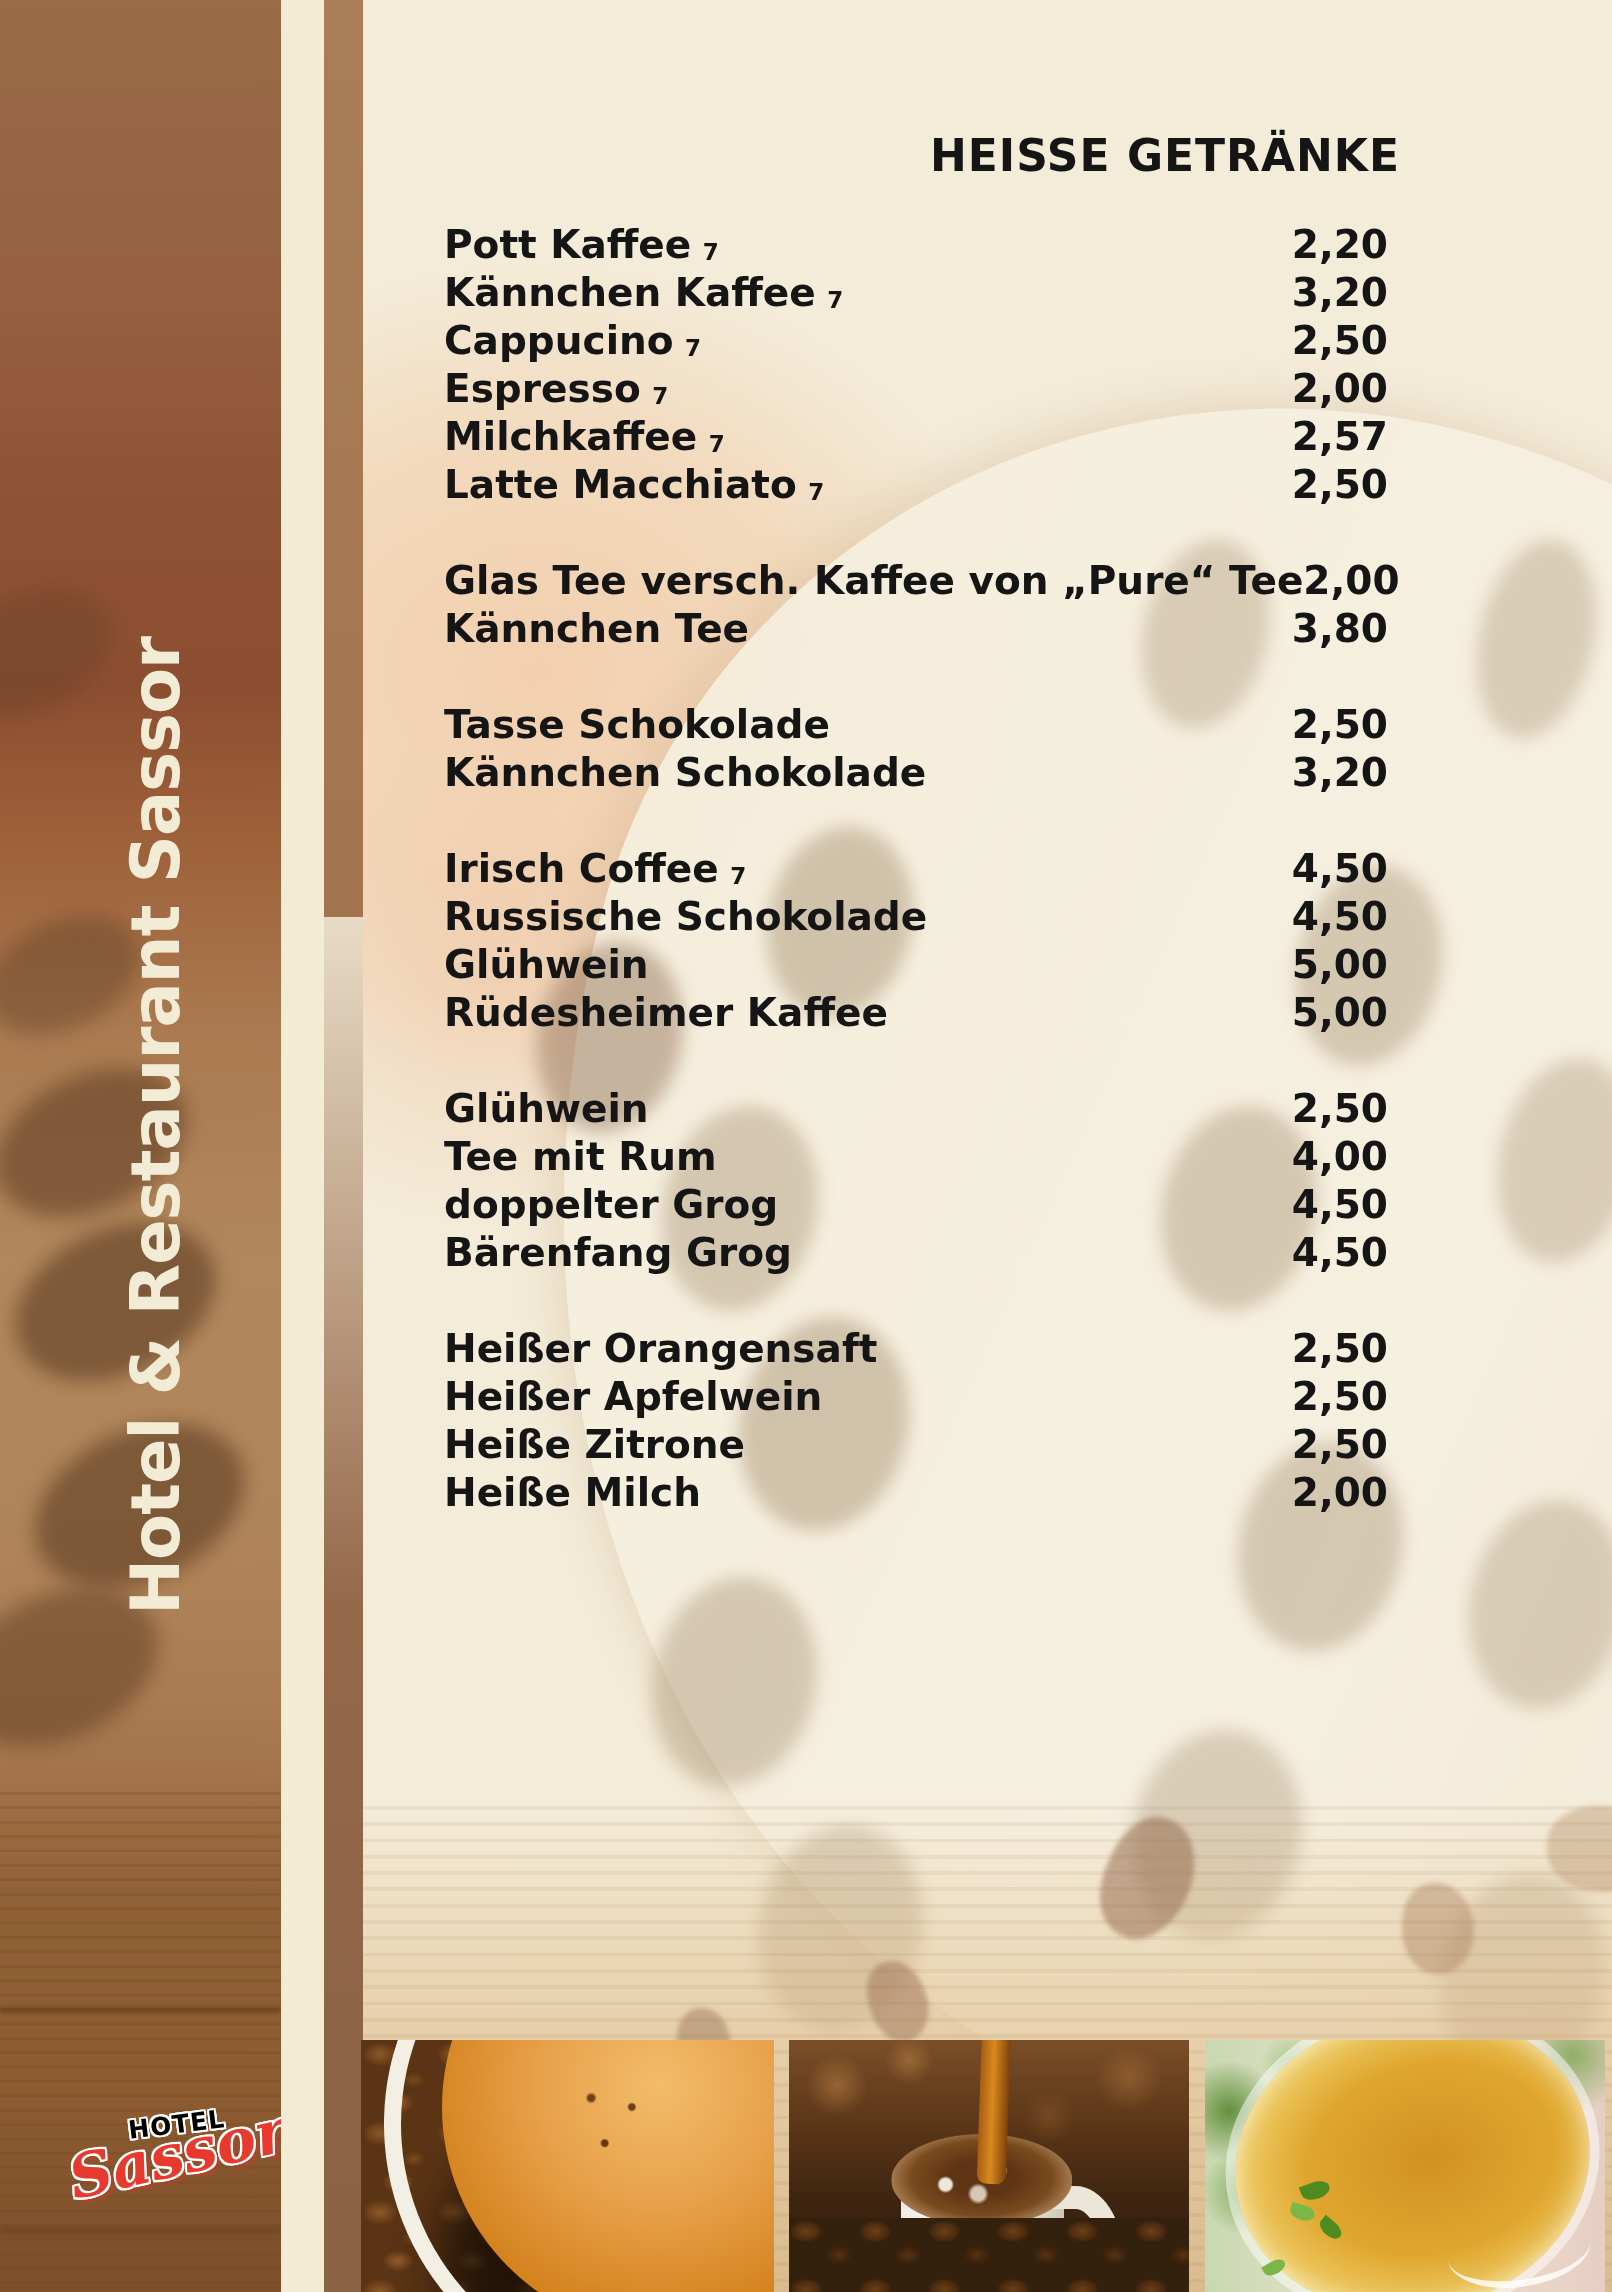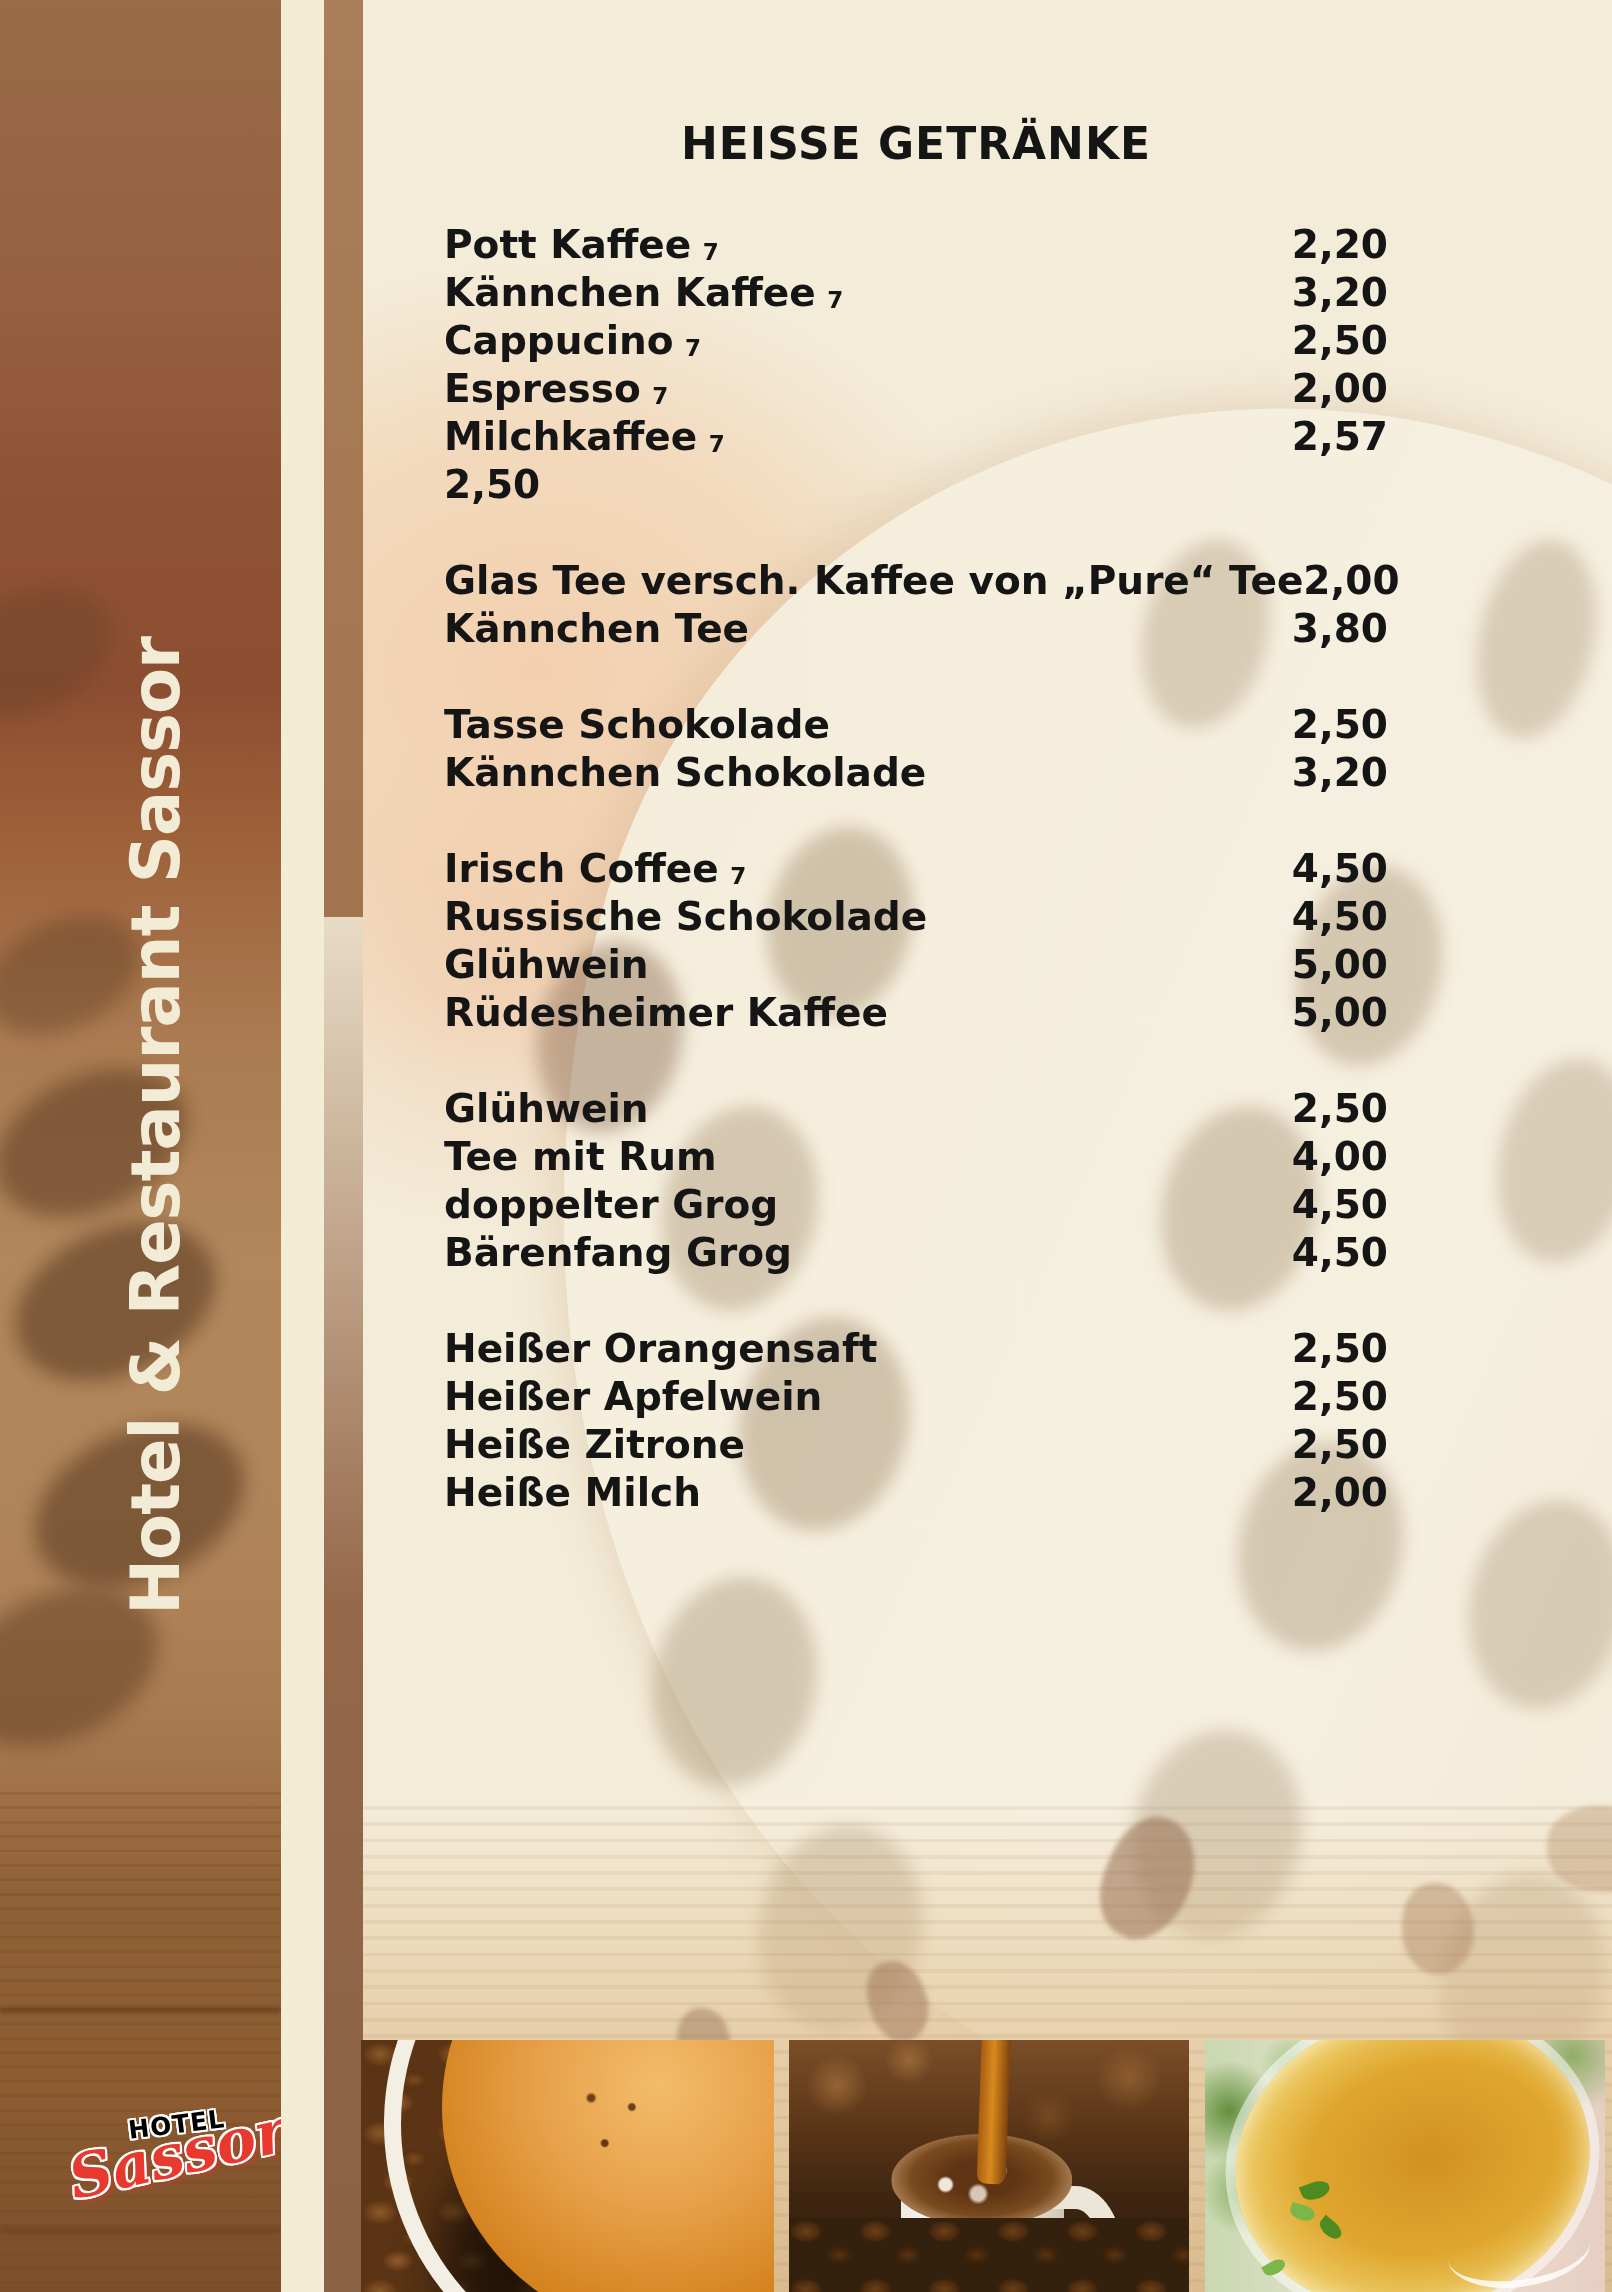--- a/index.html
+++ b/index.html
@@ -73,22 +73,22 @@
     position:absolute;left:0;top:1806px;width:100%;height:486px;
     background:
       repeating-linear-gradient(180deg, rgba(140,90,40,.10) 0 3.8px, rgba(0,0,0,0) 3.8px 16.3px),
       linear-gradient(180deg, rgba(224,190,140,0) 0%, rgba(221,183,130,.5) 35%, rgba(214,172,115,.65) 60%, rgba(203,158,100,.75) 100%);
   }
   .wblob{position:absolute;border-radius:45% 55% 50% 50%;filter:blur(2.9px);}
   .bg-veil{position:absolute;inset:0;background:rgba(244,236,217,.16);}
 
   
   .title{
-    position:absolute;left:444px;top:118px;width:944px;margin:0;
-    text-align:center;font-size:44px;font-weight:bold;letter-spacing:1px;color:#151515;z-index:30;
+    position:absolute;left:444px;top:118px;width:944px;margin:12px;
+    text-align:right;font-size:44px;font-weight:bold;letter-spacing:1px;color:#151515;z-index:30;
   }
   .menu{position:absolute;left:444px;top:221px;width:944px;z-index:30;}
   .group{margin-top:48px;}
   .group:first-child{margin-top:0;}
   .row{display:flex;justify-content:space-between;align-items:baseline;height:48px;line-height:48px;}
   .iname,.iprice{font-weight:bold;font-size:39px;color:#151515;white-space:nowrap;}
   .marker{font-size:23px;font-weight:bold;margin-left:11.5px;position:relative;top:1.9px;}
 
   
   .photos{position:absolute;left:361px;top:2040px;width:1251px;height:253px;z-index:25;display:flex;gap:15.4px;}
@@ -224,20 +224,21 @@
         </div>
         <div class="row">
           <span class="iname">Espresso<span class="marker">7</span></span>
           <span class="iprice">2,00</span>
         </div>
         <div class="row">
           <span class="iname">Milchkaffee<span class="marker">7</span></span>
           <span class="iprice">2,57</span>
         </div>
         <div class="row">
+          <span class="iname">Latte Macchiato<span class="marker">7</span></span>
           <span class="iprice">2,50</span>
         </div>
       </div>
       <div class="group">
         <div class="row">
           <span class="iname">Glas Tee versch. Kaffee von „Pure“ Tee</span>
           <span class="iprice">2,00</span>
         </div>
         <div class="row">
           <span class="iname">Kännchen Tee</span>

